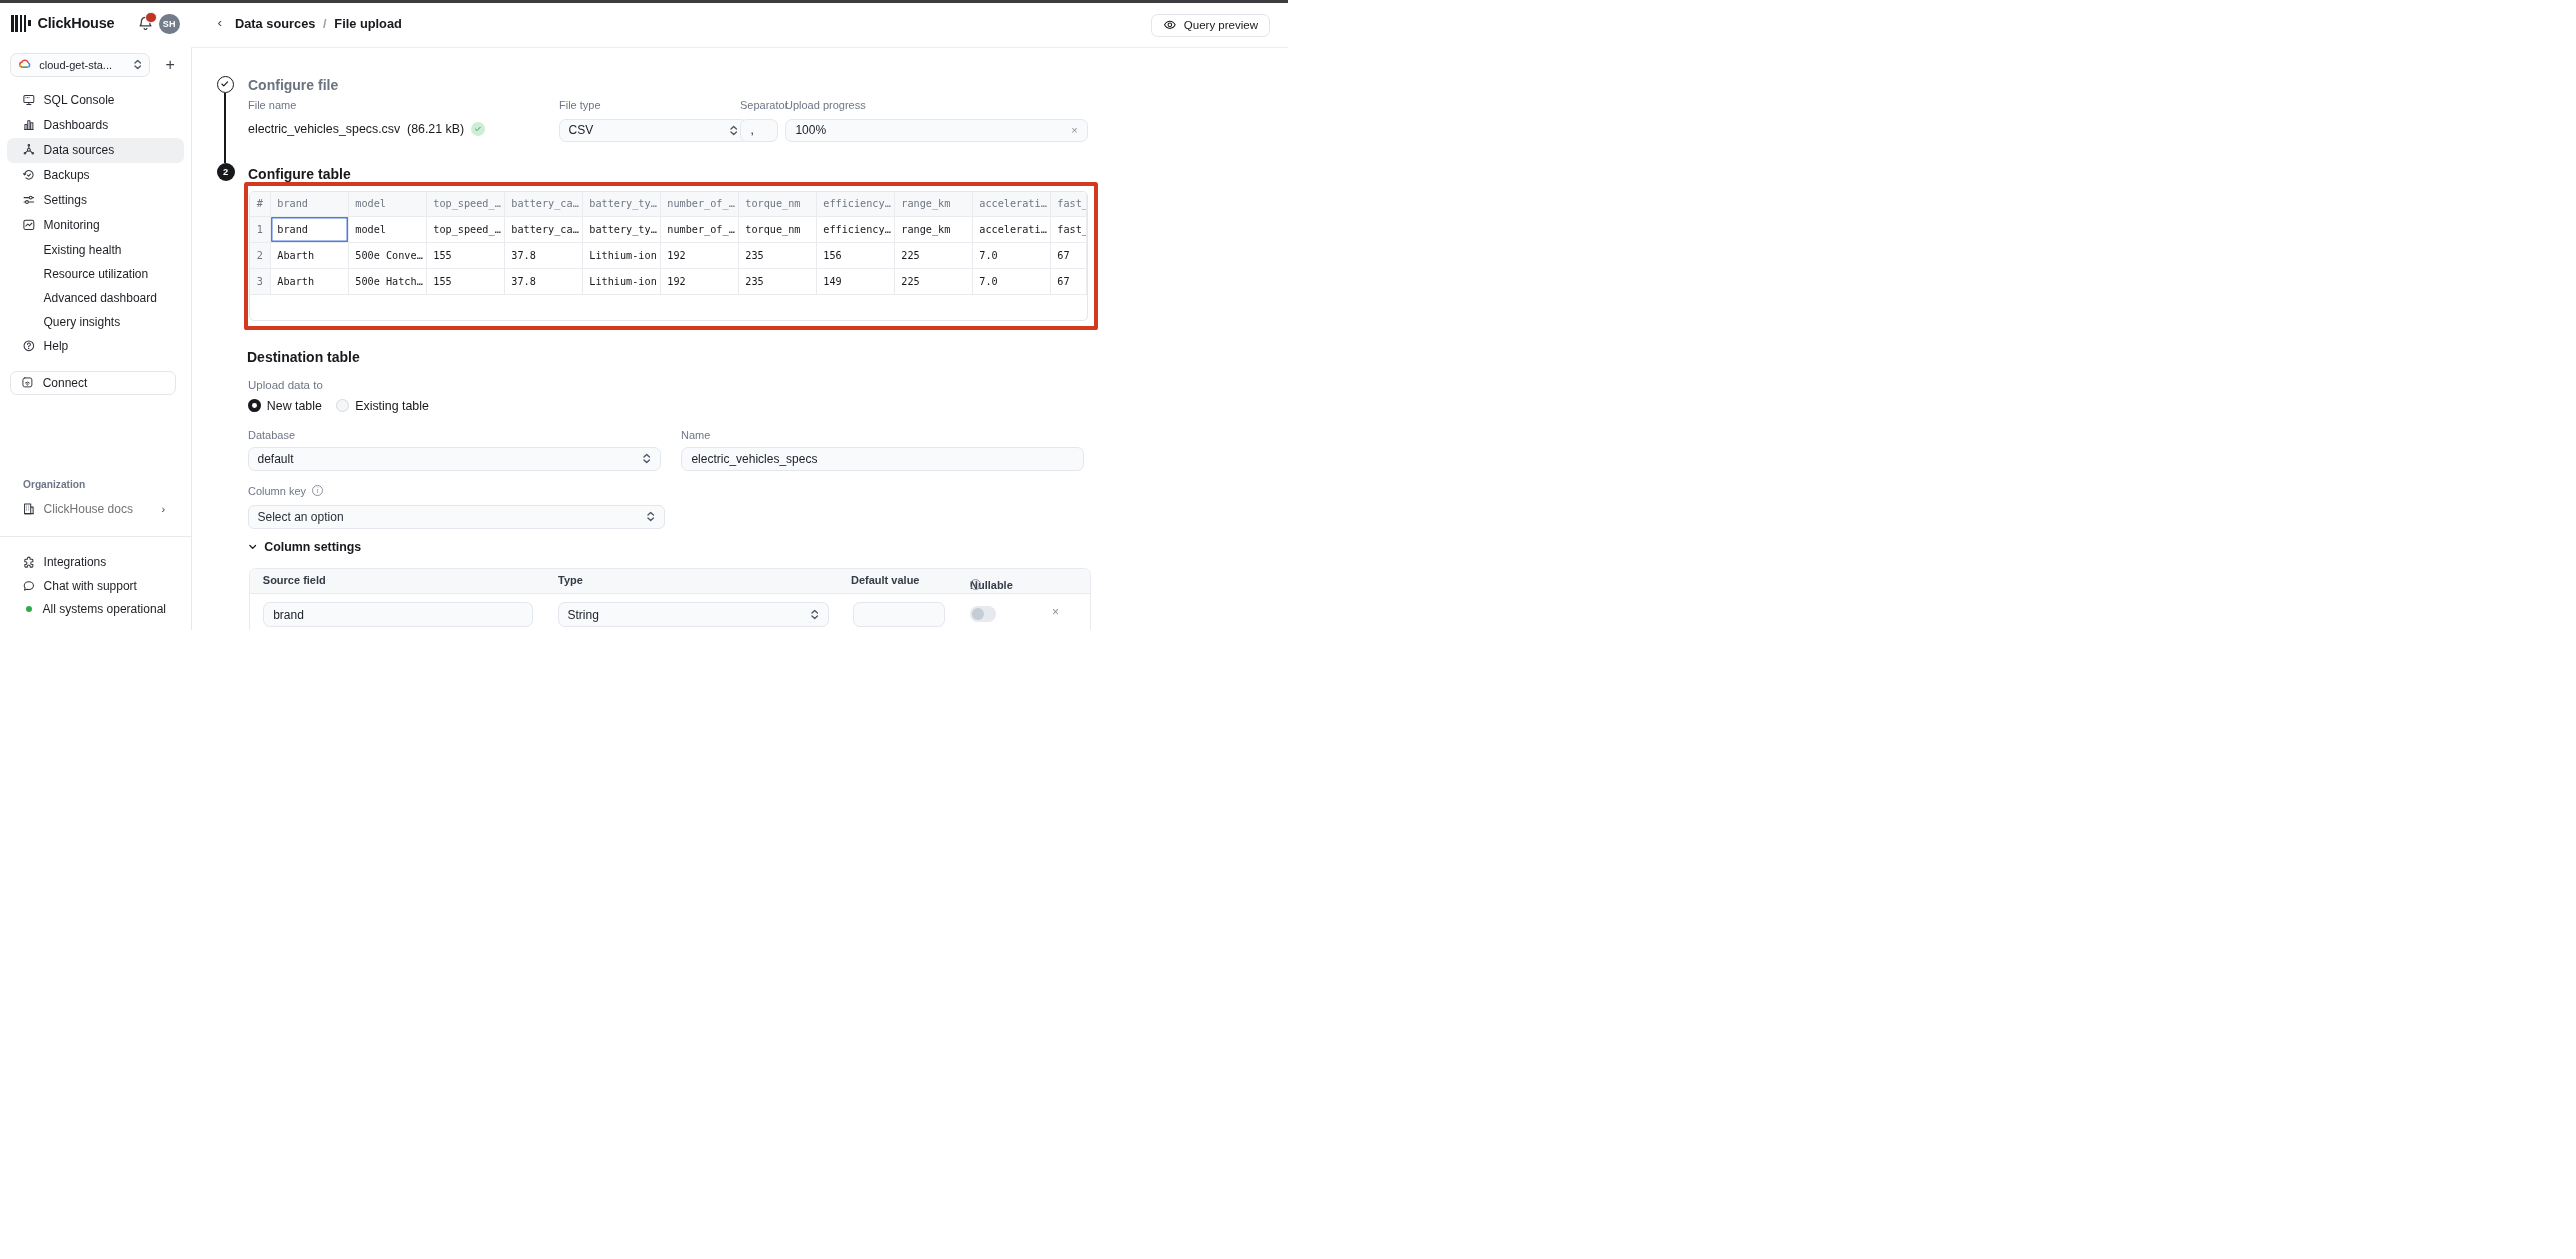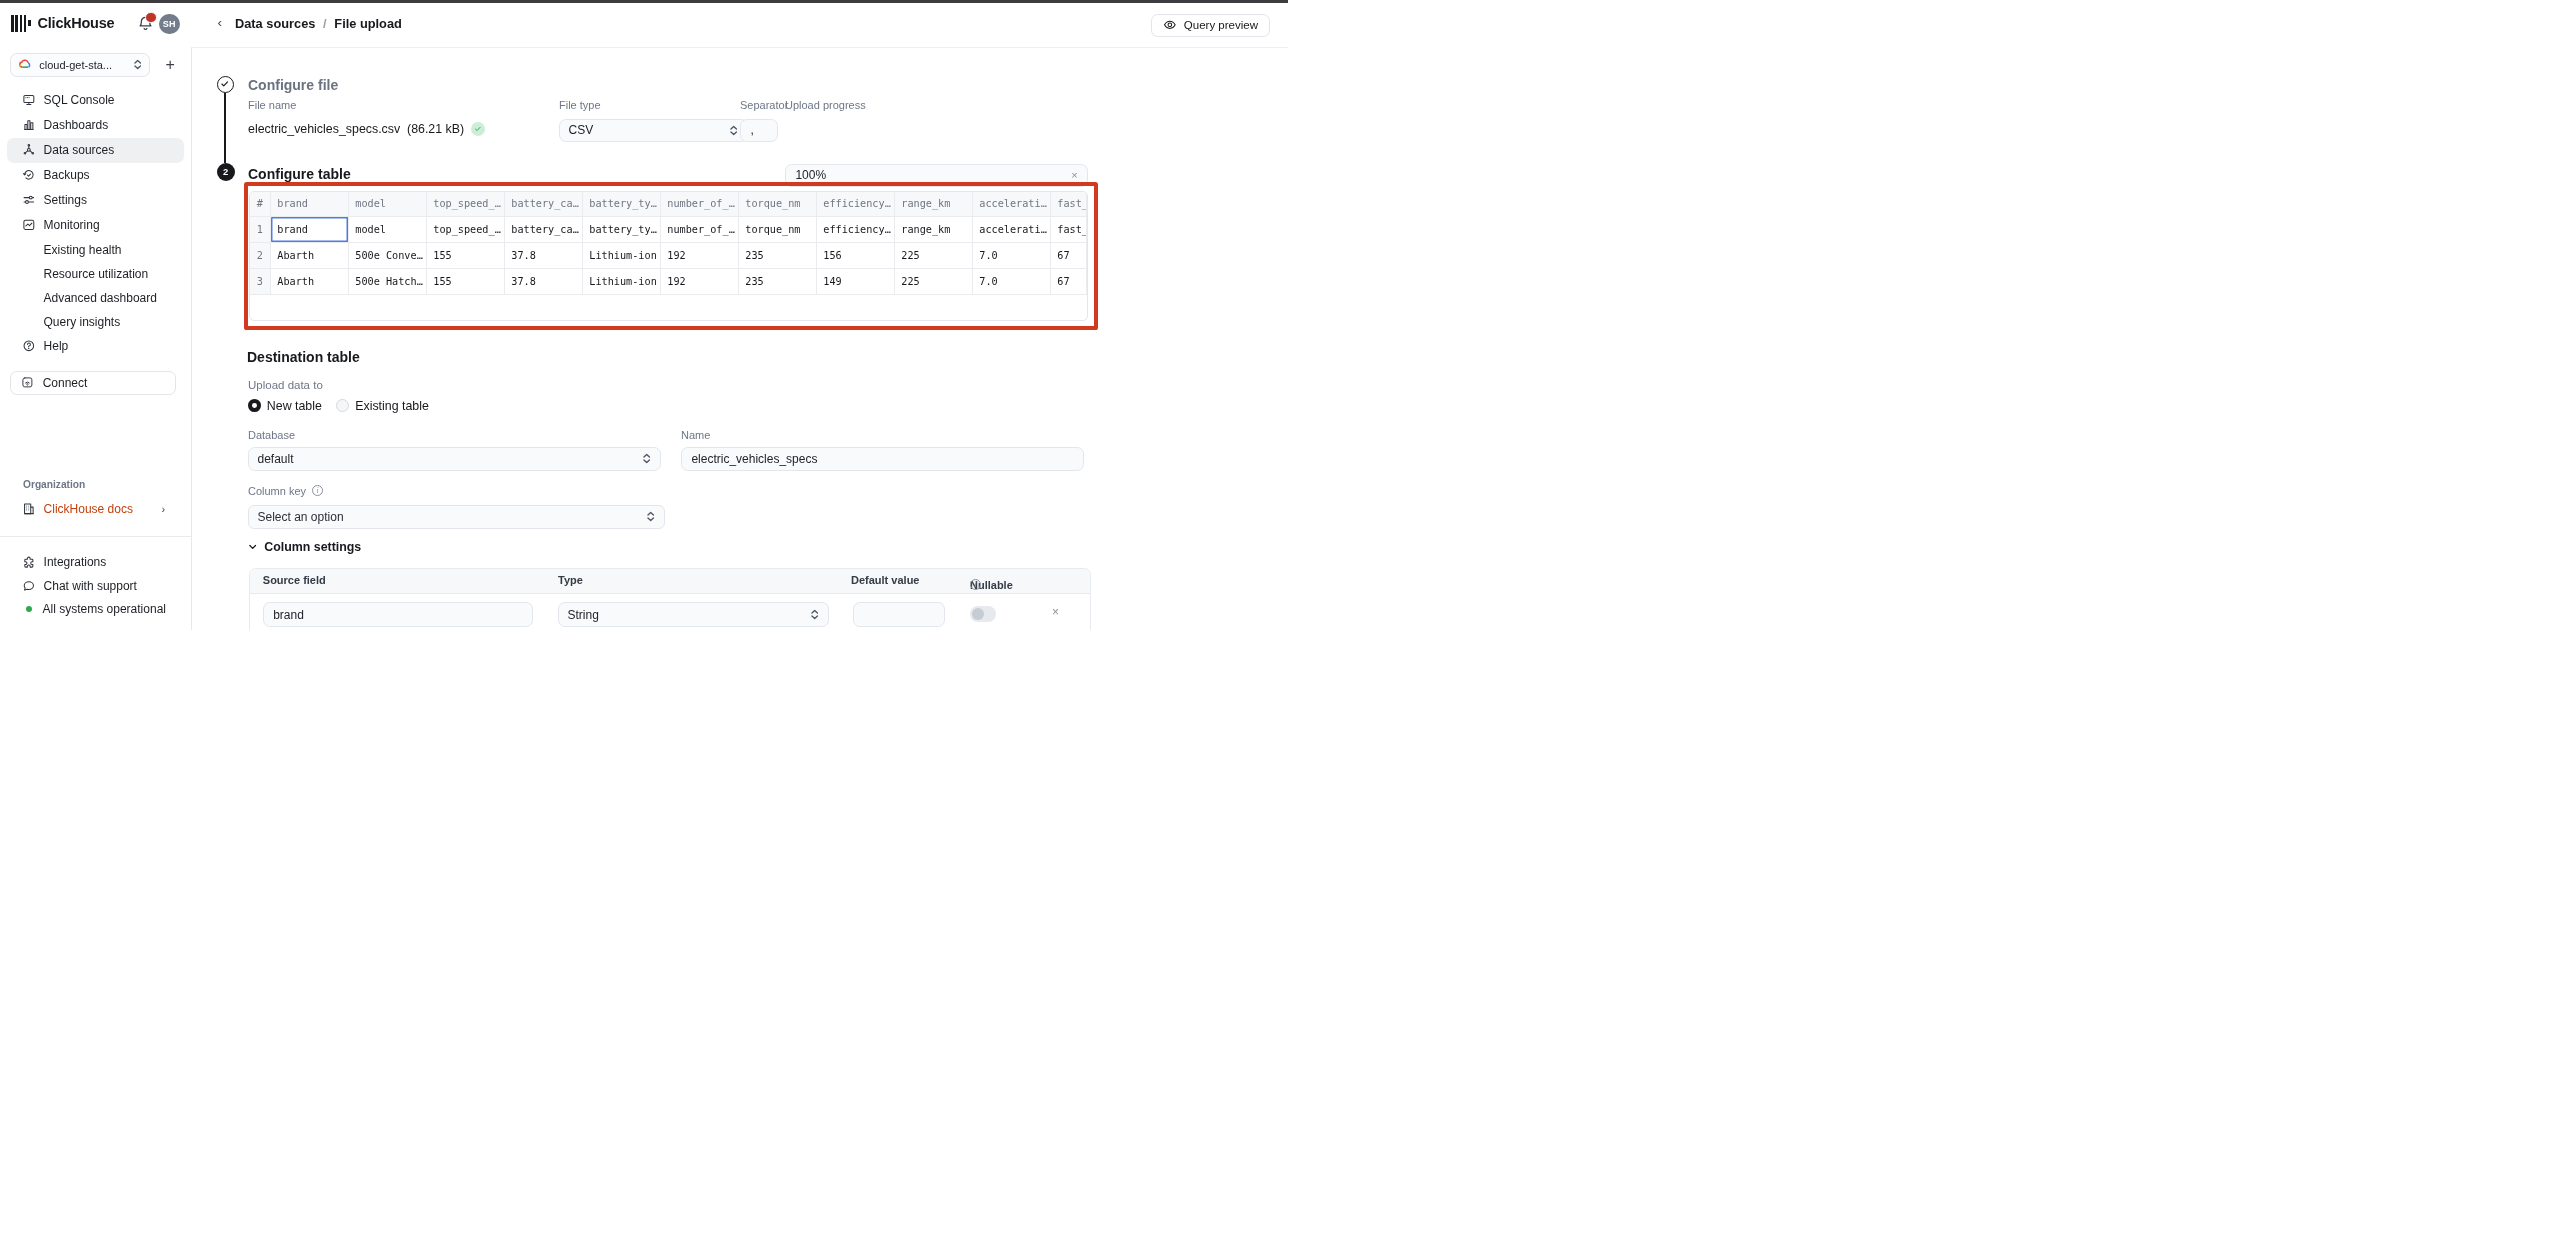--- a/index.html
+++ b/index.html
@@ -29,21 +29,21 @@
   .nav-item .ic{width:13.7px;height:13.7px;margin-right:7.7px;color:#31363e;display:flex;}
   .nav-item .spacer{width:21.3px;}
   .nav-item .lb{font-size:12px;color:#1c1f24;}
   .connect-btn{position:absolute;left:10.2px;top:368px;width:166px;height:24px;border:0.9px solid #e3e5e9;border-radius:6.8px;
                display:flex;align-items:center;padding-left:10.2px;box-sizing:border-box;background:#fff;}
   .connect-btn .ic{width:12.8px;height:12.8px;margin-right:8.5px;color:#31363e;display:flex;}
   .connect-btn .lb{font-size:12px;color:#1c1f24;}
   .org-label{position:absolute;left:23px;top:476px;font-size:10.2px;font-weight:bold;color:#6e7787;}
   .docs-row{position:absolute;left:6.8px;right:6.8px;top:494px;height:25px;display:flex;align-items:center;padding-left:15.4px;}
   .docs-row .ic{width:13.7px;height:13.7px;margin-right:7.7px;color:#31363e;display:flex;}
-  .docs-row .lb{font-size:12px;color:#c2410c;flex:1;}
+  .docs-row .lb{font-size:12px;color:#737373;flex:1;}
   .docs-row .chev{color:#3c4149;font-size:11px;margin-right:19px;}
   .side-divider{position:absolute;left:0;right:0;top:533px;height:0.9px;background:#e9eaec;}
   .foot{position:absolute;left:6.8px;right:6.8px;top:548px;}
   .foot .nav-item{height:23.5px;}
   .status-dot{width:6px;height:6px;border-radius:50%;background:#2faa4a;margin-left:3.4px;margin-right:11px;}
   
   .main{position:absolute;left:191px;top:2.6px;right:0;bottom:0;}
   .mheader{position:absolute;left:0;right:0;top:0;height:44px;border-bottom:0.9px solid #eceef0;background:#fff;}
   .back{position:absolute;left:26.5px;top:12.8px;font-size:13.7px;color:#444b55;}
   .crumbs{position:absolute;left:44px;top:13.7px;font-size:12.8px;font-weight:bold;color:#17191d;display:flex;gap:7.7px;}
@@ -322,21 +322,21 @@
       <svg width="9.4" height="11" viewBox="0 0 10 12" fill="none" stroke="currentColor" stroke-width="1.4" stroke-linecap="round" stroke-linejoin="round">
           <path d="M2 4.4 5 1.6l3 2.8M2 7.6l3 2.8 3-2.8"></path>
         </svg>
     </span>
   </div>
   <div class="flabel" style="left:549px;top:96px;">Separator</div>
   <div class="inputbox" style="left:549px;top:116px;width:38px;">
     <span>,</span>
   </div>
   <div class="flabel" style="left:594px;top:96px;">Upload progress</div>
-  <div class="inputbox" style="left:594px;top:116px;width:303px;margin-top:45px;">
+  <div class="inputbox" style="left:594px;top:116px;width:303px;">
     <span>100%</span>
     <span class="upload-x">×</span>
   </div>
 
   <div class="sec-title" style="left:57px;top:163px;">Configure table</div>
   <div class="ptable" id="ptable">
       <div class="prow head">
         <div class="pcell num">#</div>
         <div class="pcell">brand</div>
         <div class="pcell">model</div>

